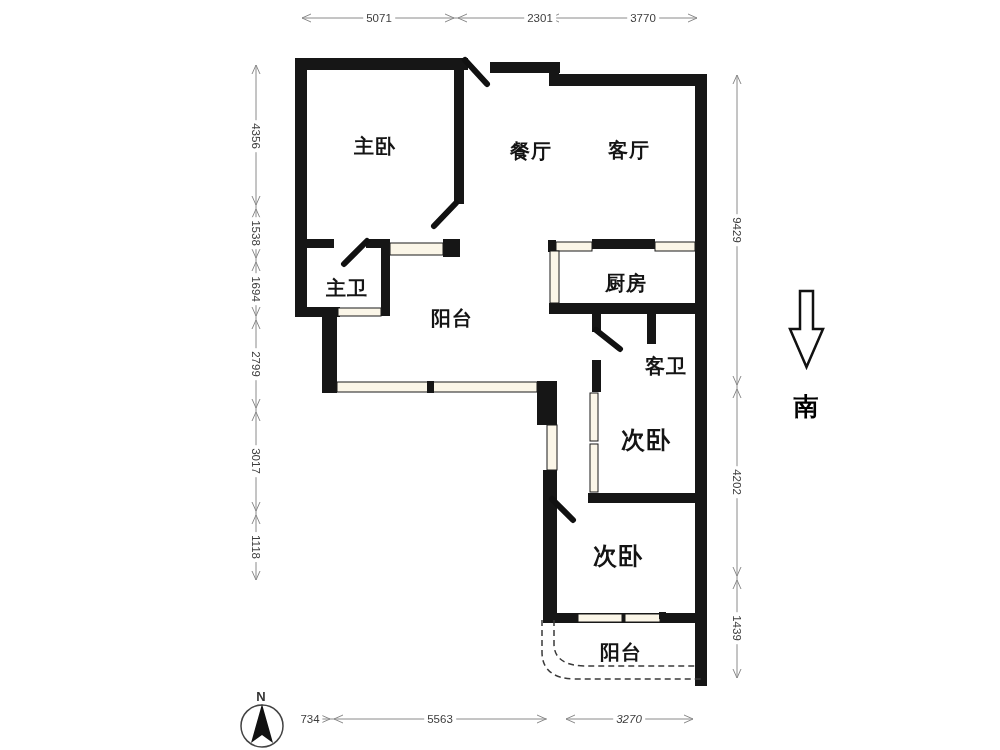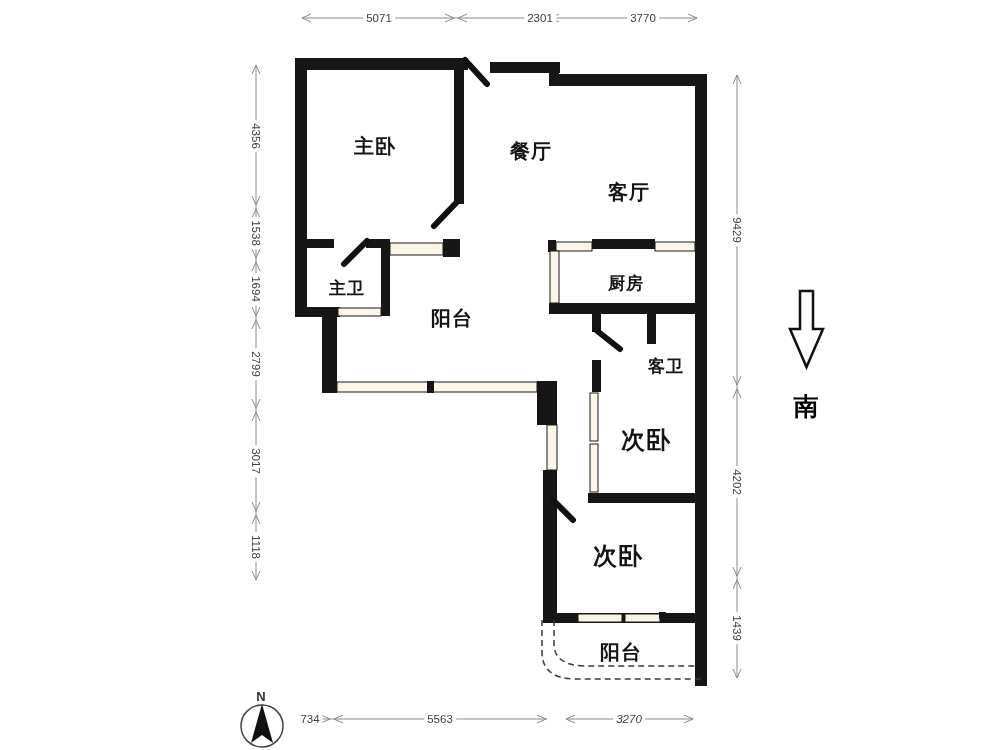--- a/index.html
+++ b/index.html
@@ -2,21 +2,21 @@
 <html><head>
 <meta charset="utf-8">
 <style>
   html,body{margin:0;padding:0;background:#ffffff;}
   .stage{position:relative;width:1000px;height:750px;background:#ffffff;overflow:hidden;
          font-family:"Liberation Sans","DejaVu Sans",sans-serif;}
   .plan-svg{position:absolute;left:0;top:0;}
   .lbl{position:absolute;transform:translate(-50%,-50%);white-space:nowrap;color:#141414;
        font-weight:bold;letter-spacing:1px;}
   .lbl-lg{font-size:20px;}
-  .lbl-md{font-size:17px;}
+  .lbl-md{font-size:20px;}
   .lbl-bd{font-size:24px;}
   .south-lbl{font-size:25px;color:#000;letter-spacing:0;}
   .north-lbl{font-size:13px;color:#333;font-weight:bold;letter-spacing:0;}
   .dim{position:absolute;transform:translate(-50%,-50%);font-size:11.5px;color:#3d3d3d;
        background:#ffffff;padding:0 3px;font-weight:normal;white-space:nowrap;}
   .dim-v{transform:translate(-50%,-50%) rotate(90deg);}
 </style>
 </head>
 <body>
 
@@ -108,21 +108,21 @@
     </g>
 
     <g>
       <circle cx="262" cy="726" r="21" fill="none" stroke="#444444" stroke-width="1.5"></circle>
       <polygon points="262,704 251,743 262,735 273,743" fill="#111111"></polygon>
     </g>
   </svg>
 
   <div class="lbl lbl-lg" style="left:375px;top:146px;text-align:right;">主卧</div>
   <div class="lbl lbl-lg" style="left:531px;top:151px;">餐厅</div>
-  <div class="lbl lbl-lg" style="left:629px;top:150px;margin-top:42px;">客厅</div>
+  <div class="lbl lbl-lg" style="left:629px;top:150px;">客厅</div>
   <div class="lbl lbl-md" style="left:347px;top:288px;">主卫</div>
   <div class="lbl lbl-lg" style="left:452px;top:318px;">阳台</div>
   <div class="lbl lbl-md" style="left:626px;top:283px;">厨房</div>
   <div class="lbl lbl-md" style="left:641px;top:366px;margin-left:25px;">客卫</div>
   <div class="lbl lbl-bd" style="left:646px;top:440px;">次卧</div>
   <div class="lbl lbl-bd" style="left:618px;top:556px;">次卧</div>
   <div class="lbl lbl-lg" style="left:621px;top:652px;">阳台</div>
 
   <div class="lbl south-lbl" style="left:806px;top:406px;">南</div>
   <div class="lbl north-lbl" style="left:261px;top:696px;">N</div>

